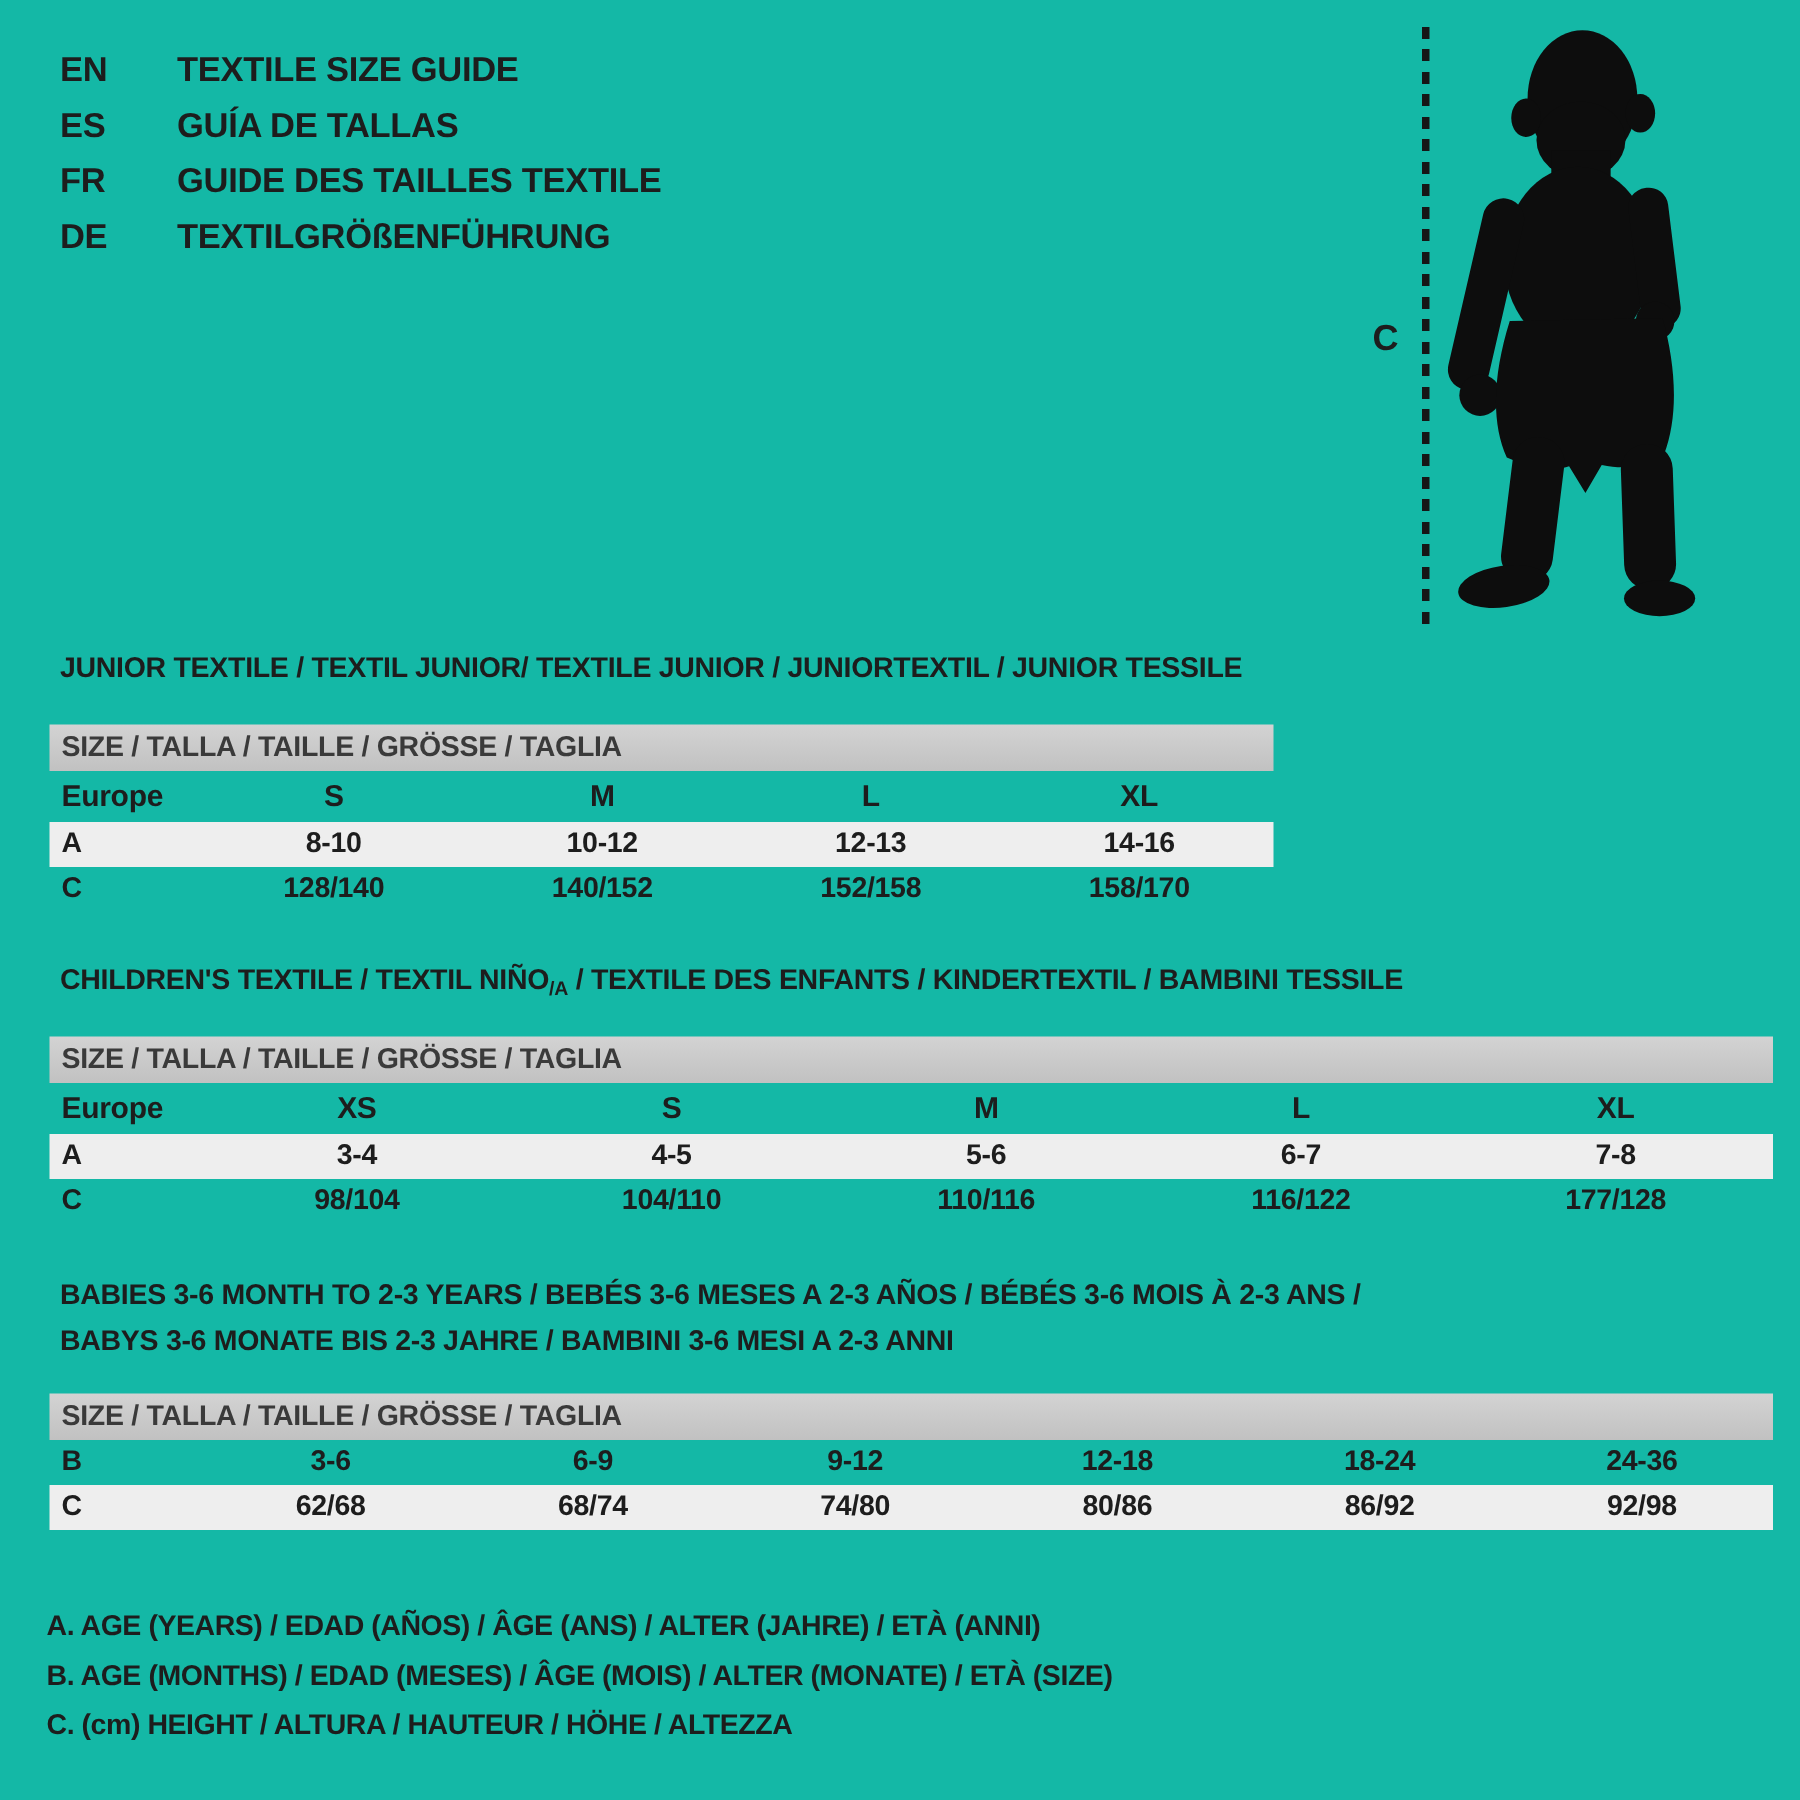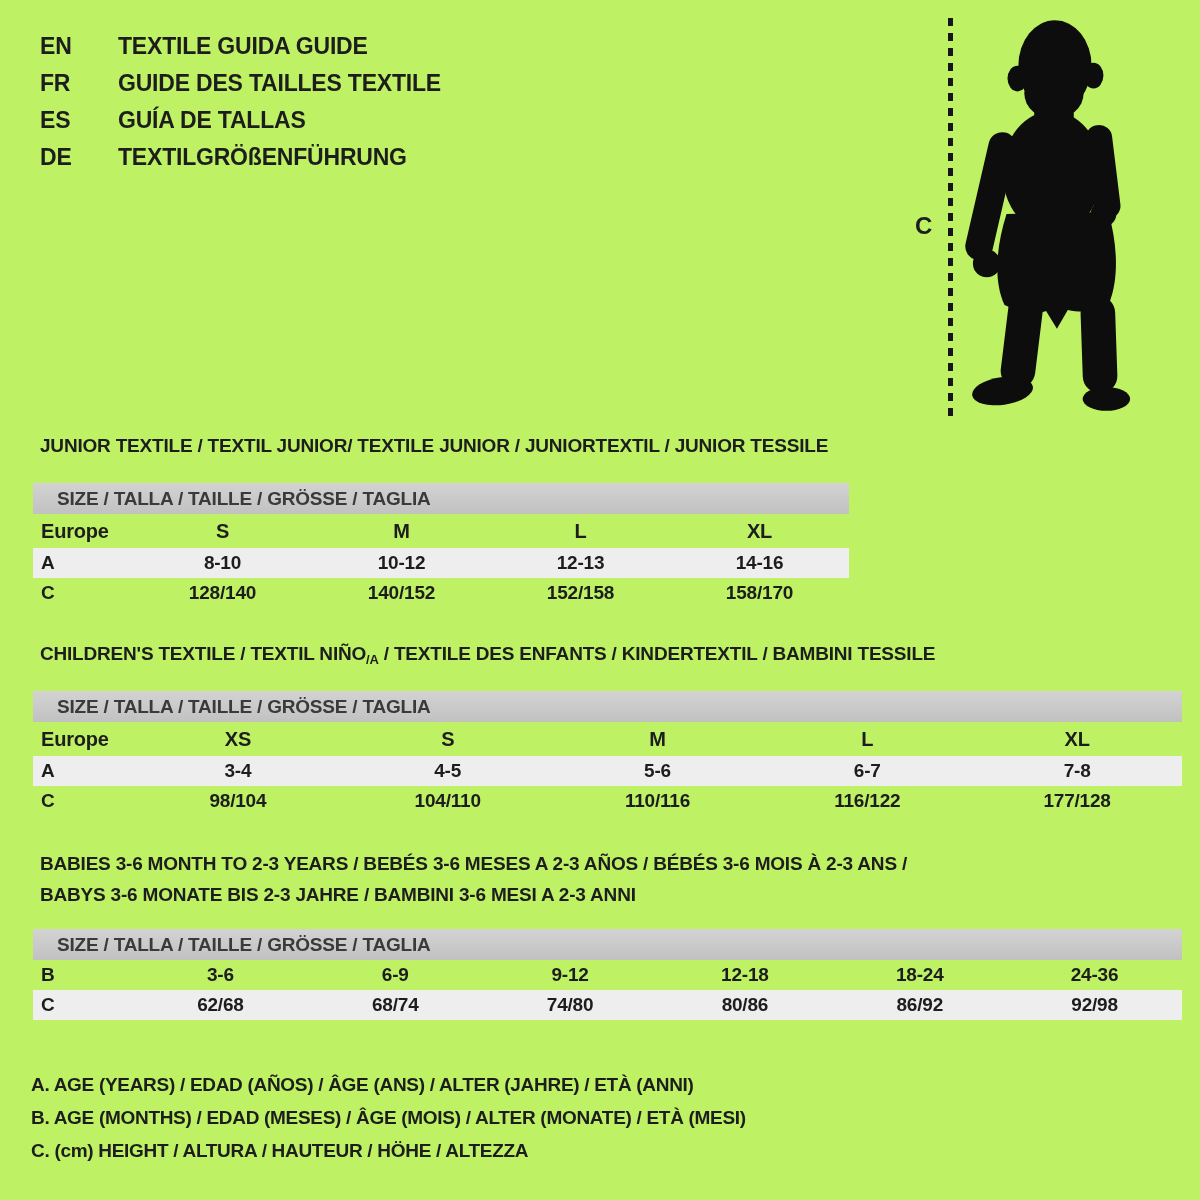--- a/index.html
+++ b/index.html
@@ -1,18 +1,18 @@
 <!DOCTYPE html>
 <html><head>
 <meta charset="utf-8">
 <style>
   html,body{margin:0;padding:0;}
   .page{
     position:relative;width:1200px;height:1200px;
-    background:#bef264;color:#1d1d1d;
+    background:#14b8a6;color:#1d1d1d;
     font-family:"Liberation Sans",sans-serif;
     overflow:hidden;
   }
   
   .lang-list{position:absolute;left:40px;top:28px;}
   .lang-row{display:flex;height:37px;align-items:center;font-weight:700;font-size:23px;letter-spacing:-0.2px;white-space:nowrap;}
   .lang-code{width:78px;}
   
   .measure-line{
     position:absolute;left:948px;top:18px;width:5px;height:398px;
@@ -26,48 +26,48 @@
   #t-children{top:642px;}
   #t-babies{top:848px;line-height:31px;}
   .sub{font-size:13px;position:relative;top:4px;}
   
   .size-table{position:absolute;left:33px;}
   .tbl-junior{top:483px;width:816px;}
   .tbl-children{top:691px;width:1149px;}
   .tbl-babies{top:929px;width:1149px;}
   .bar{
     height:31px;background:linear-gradient(#d3d3d3,#c1c1c1);
-    display:flex;align-items:center;padding-left:24px;box-sizing:border-box;
+    display:flex;align-items:center;padding-left:8px;box-sizing:border-box;
     font-size:19px;font-weight:700;color:#3a3a3a;letter-spacing:-0.2px;white-space:nowrap;
   }
   .trow{display:flex;height:30px;align-items:center;font-size:19px;font-weight:700;letter-spacing:-0.2px;}
   .trow.first{height:34px;font-size:20px;}
   .trow.shaded{background:#eeeeee;}
   .lbl{width:100px;padding-left:8px;box-sizing:border-box;}
   .val{flex:1;text-align:center;}
   
   .legend{position:absolute;left:31px;top:1068px;font-size:19px;font-weight:700;line-height:33px;letter-spacing:-0.3px;white-space:nowrap;}
 </style>
 </head>
 <body>
 
 <div class="page">
 
   <div class="lang-list">
     <div class="lang-row">
       <span class="lang-code">EN</span>
-      <span class="lang-title">TEXTILE GUIDA GUIDE</span>
+      <span class="lang-title">TEXTILE SIZE GUIDE</span>
+    </div>
+    <div class="lang-row">
+      <span class="lang-code">ES</span>
+      <span class="lang-title">GUÍA DE TALLAS</span>
     </div>
     <div class="lang-row">
       <span class="lang-code">FR</span>
       <span class="lang-title">GUIDE DES TAILLES TEXTILE</span>
-    </div>
-    <div class="lang-row">
-      <span class="lang-code">ES</span>
-      <span class="lang-title">GUÍA DE TALLAS</span>
     </div>
     <div class="lang-row">
       <span class="lang-code">DE</span>
       <span class="lang-title">TEXTILGRÖßENFÜHRUNG</span>
     </div>
   </div>
 
   <div class="measure-line"></div>
   <div class="measure-label">C</div>
   <svg class="figure-svg" width="178" height="400" viewBox="0 0 180 400" fill="#0d0d0d" xmlns="http://www.w3.org/2000/svg">
@@ -166,17 +166,17 @@
       <span class="val">68/74</span>
       <span class="val">74/80</span>
       <span class="val">80/86</span>
       <span class="val">86/92</span>
       <span class="val">92/98</span>
     </div>
   </div>
 
   <div class="legend">
     <div>A. AGE (YEARS) / EDAD (AÑOS) / ÂGE (ANS) / ALTER (JAHRE) / ETÀ (ANNI)</div>
-    <div>B. AGE (MONTHS) / EDAD (MESES) / ÂGE (MOIS) / ALTER (MONATE) / ETÀ (MESI)</div>
+    <div>B. AGE (MONTHS) / EDAD (MESES) / ÂGE (MOIS) / ALTER (MONATE) / ETÀ (SIZE)</div>
     <div>C. (cm) HEIGHT / ALTURA / HAUTEUR / HÖHE / ALTEZZA</div>
   </div>
 
 </div>
 
 </body></html>

